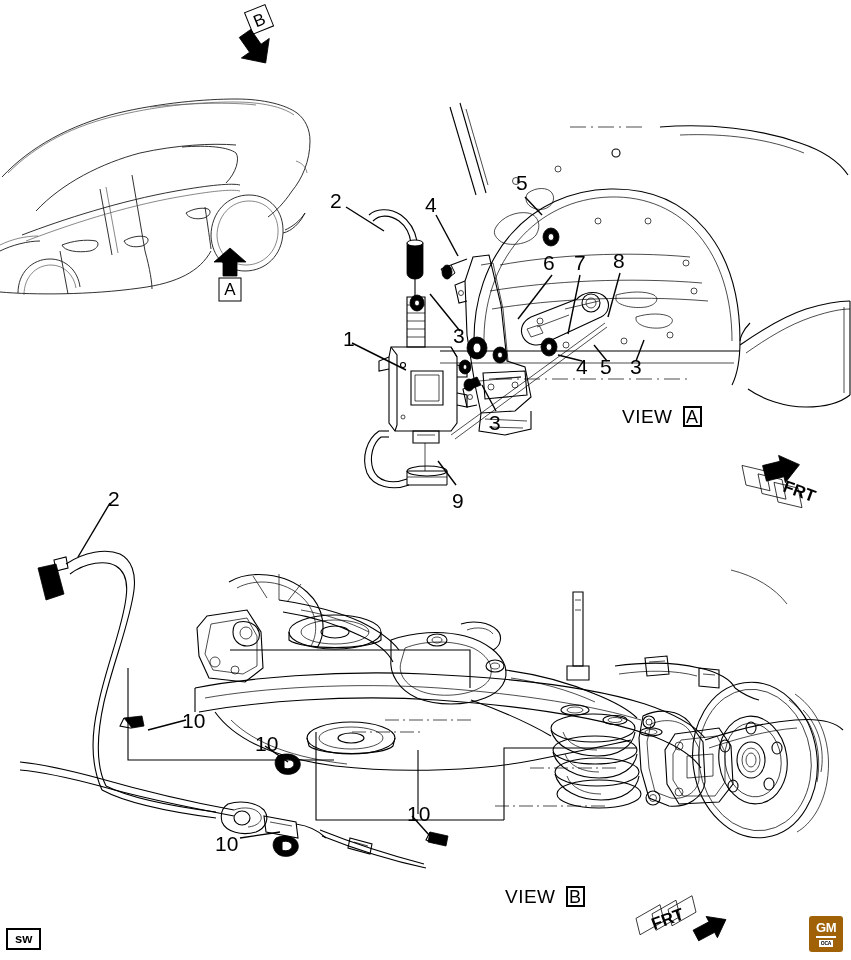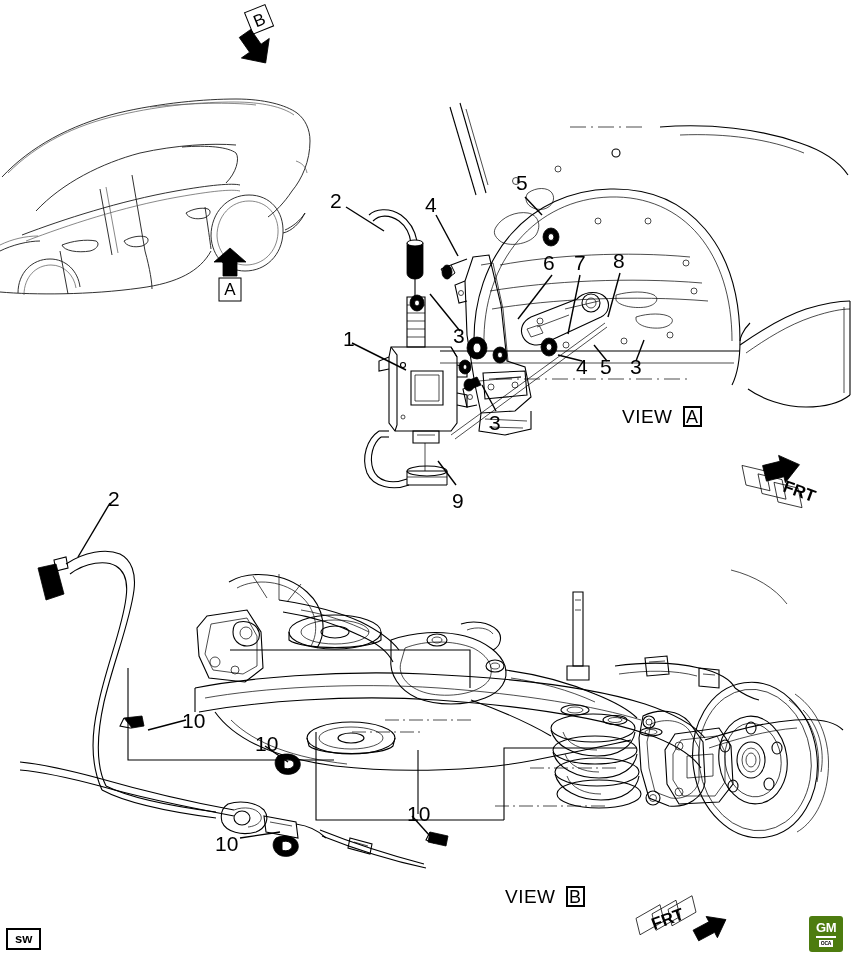--- a/index.html
+++ b/index.html
@@ -75,21 +75,21 @@
     font-weight: bold;
     background: #fff;
   }
 
   
   #gm-logo {
     right: 8px;
     bottom: 8px;
     width: 34px;
     height: 36px;
-    background: #4d7c0f;
+    background: #a16207;
     border-radius: 3px;
     display: flex;
     flex-direction: column;
     align-items: center;
     justify-content: center;
     padding: 2px 0;
     box-sizing: border-box;
   }
   #gm-logo .gm-text {
     color: #fff;

